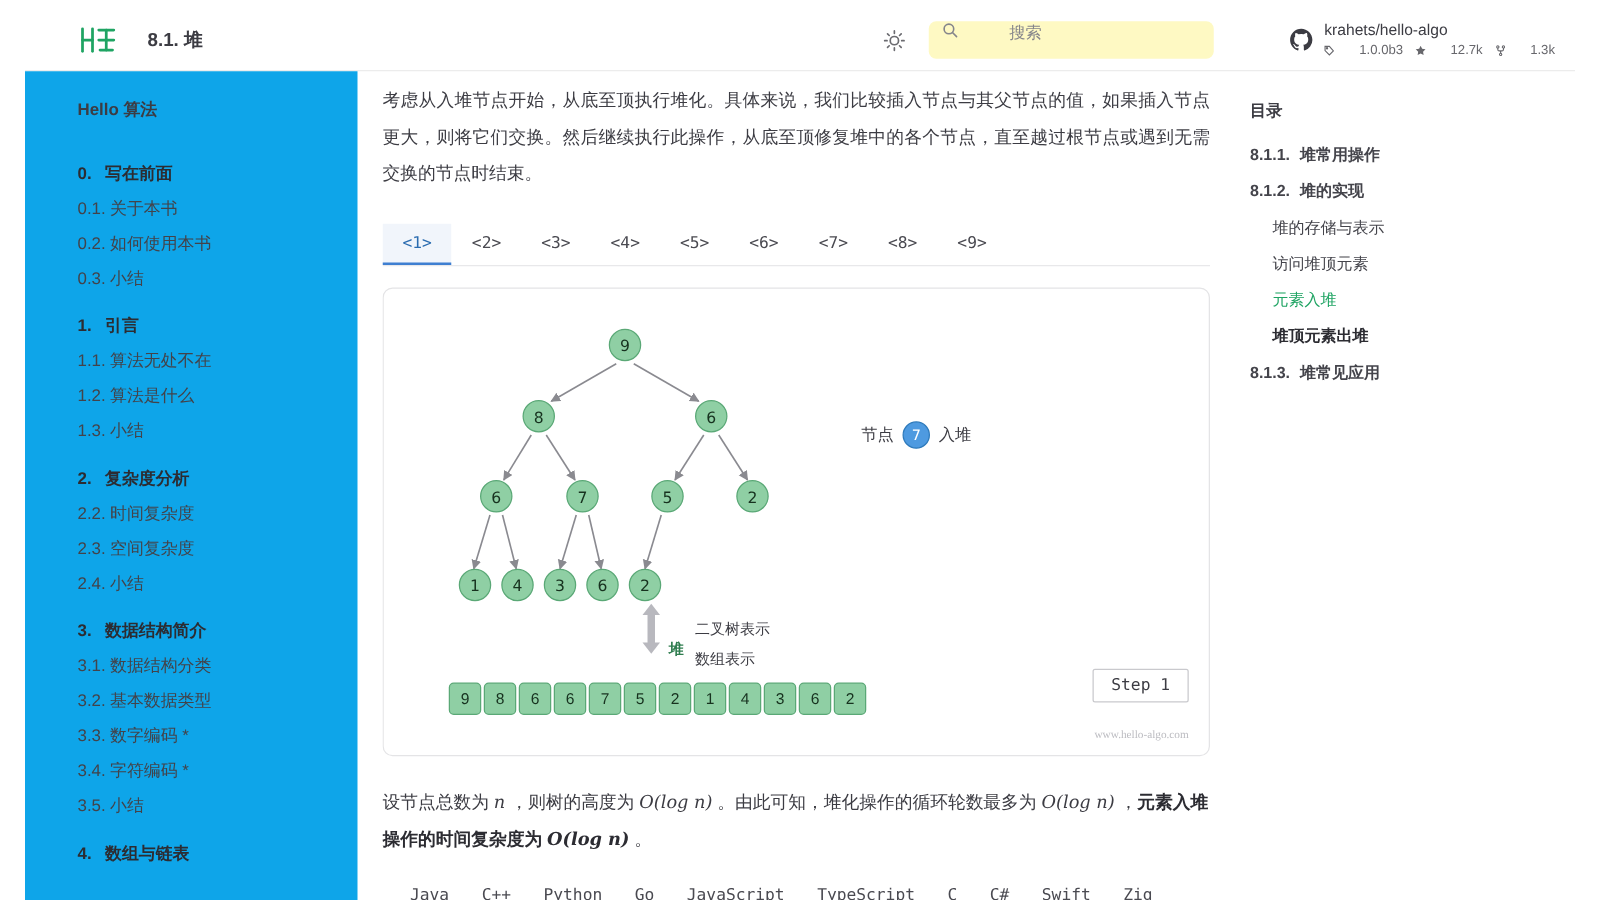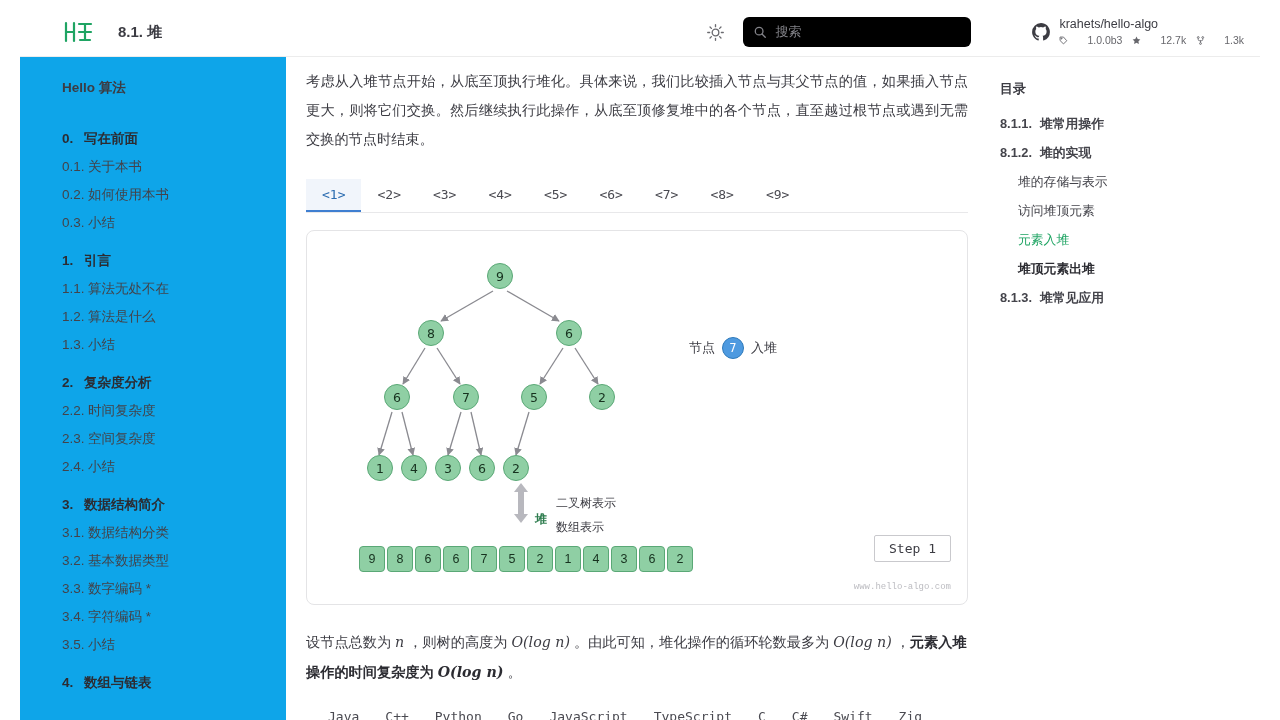--- a/index.html
+++ b/index.html
@@ -51,26 +51,27 @@
   }
   .appearance-btn {
     width: 28px; height: 28px;
     display: flex; align-items: center; justify-content: center;
     cursor: pointer;
     color: #6b6b70;
     margin-right: 14px;
   }
   .search-box {
     width: 228px; height: 30px;
-    background: #000000;
+    background: #fef9c3;
     border-radius: 6px;
-    display: flex; align-items: center;
+    display: flex; align-items: flex-start;
     padding: 0 10px;
     box-sizing: border-box;
     cursor: text;
+    gap: 32px;
   }
   .search-icon {
     width: 14px; height: 14px;
     color: #85858b;
     margin-right: 8px;
     display: flex; align-items: center; justify-content: center;
   }
   .search-ph {
     font-size: 13px;
     color: #85858b;
@@ -248,21 +249,21 @@
     font-family: "DejaVu Sans Mono", monospace;
     font-size: 13px;
     color: #3c3c43;
     background: #fff;
   }
   .watermark {
     position: absolute;
     right: 16px; bottom: 12px;
     font-size: 9px;
     color: #bcbcc1;
-    font-family: Liberation Mono, monospace;
+    font-family: Liberation Serif, serif;
   }
   .para2 {
     margin-top: 22px;
     font-size: 14.2px;
     line-height: 30px;
     color: #3c3c43;
   }
   .math {
     font-family: "DejaVu Serif", serif;
     font-style: italic;

